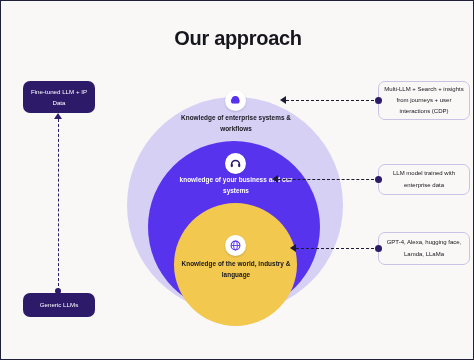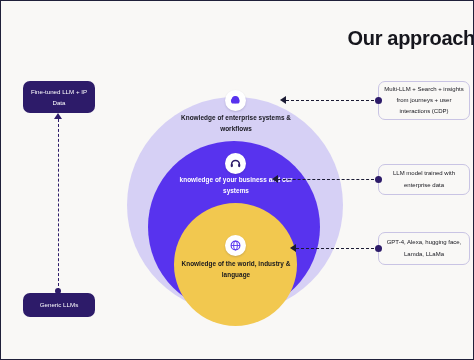--- a/index.html
+++ b/index.html
@@ -17,21 +17,21 @@
     overflow: hidden;
     font-family: "Liberation Sans", sans-serif;
   }
 
   
   #title {
     position: absolute;
     left: 0;
     top: 26px;
     width: 474px;
-    text-align: right;
+    text-align: center;
     font-size: 20px;
     font-weight: bold;
     color: #16161d;
     letter-spacing: -0.3px;
   }
 
   
   .circle {
     position: absolute;
     border-radius: 50%;

